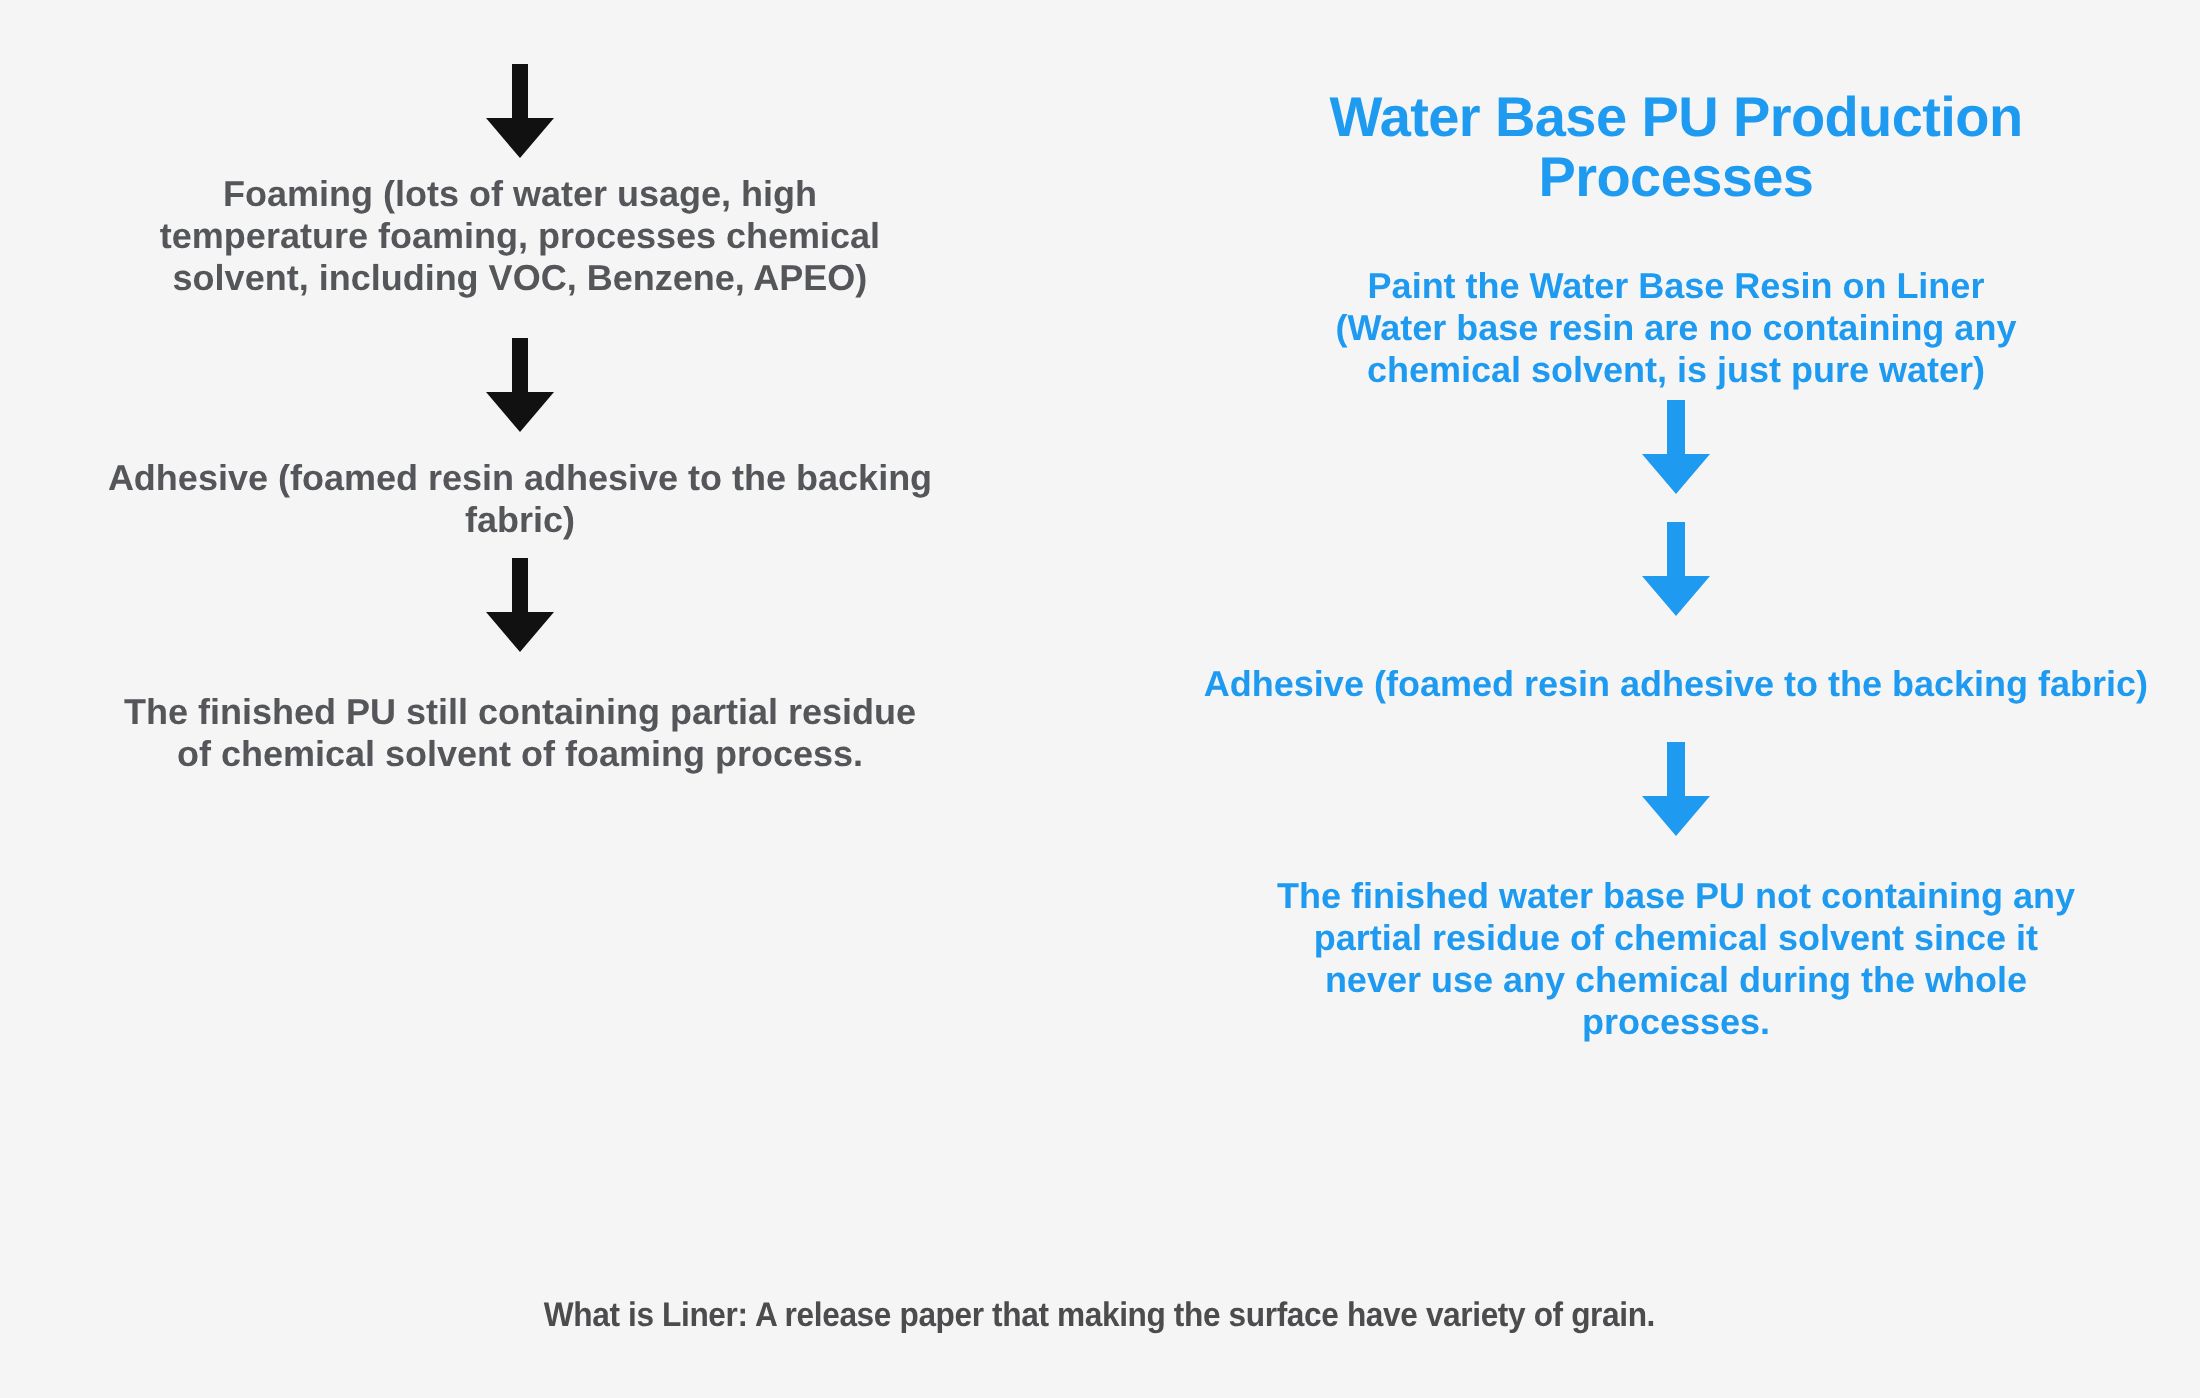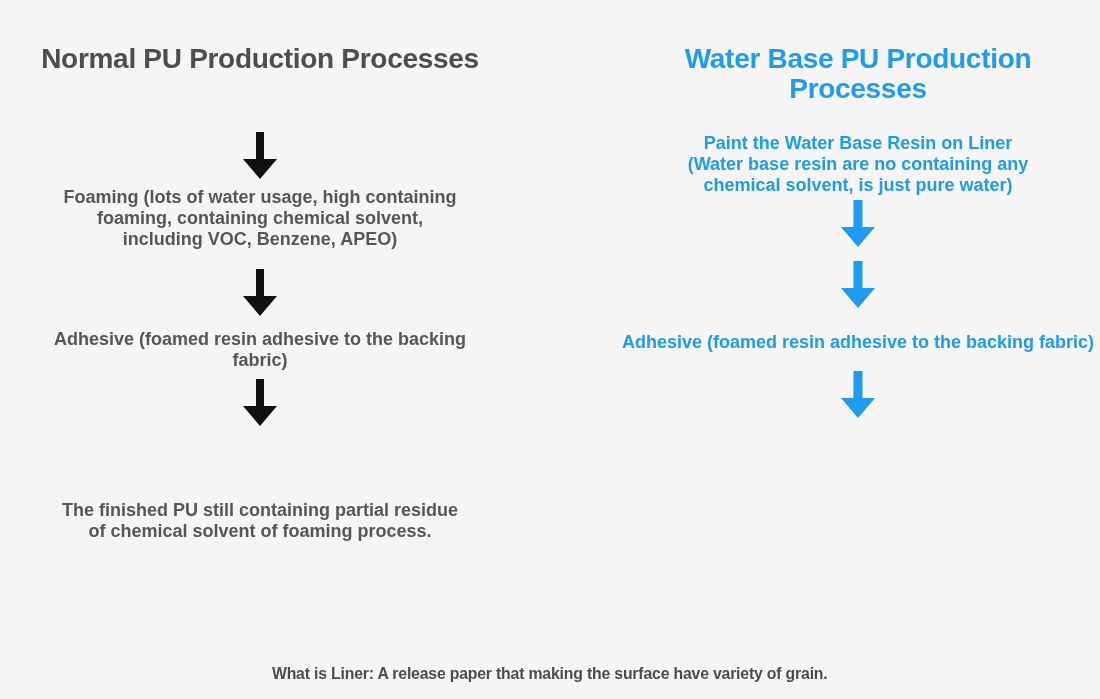--- a/index.html
+++ b/index.html
@@ -4,73 +4,70 @@
 <style>
   html,body{margin:0;padding:0;}
   body{
     width:1100px;height:699px;
     background:var(--page-bg,#f5f5f5);
     font-family:"Liberation Sans",sans-serif;
     overflow:hidden;position:relative;
   }
   .col{position:absolute;top:30px;}
   .col.left{left:30px;width:460px;}
-  .col.right{left:618px;width:480px;}
+  .col.right{left:598px;width:480px;}
   .row{display:flex;align-items:center;justify-content:center;text-align:center;}
   .titlerow{height:100px;align-items:flex-start;padding-top:14px;box-sizing:border-box;}
   h1{
     margin:0;font-size:28px;line-height:30px;font-weight:bold;letter-spacing:-0.3px;
   }
   .col.left h1{color:var(--normal-title,#4d4d4f);}
   .col.right h1{color:var(--waterbase-accent,#1e9bf0);}
   .steptext{
     margin:0;font-size:18px;line-height:21px;font-weight:bold;
   }
   .col.left .steptext{color:var(--normal-text,#545659);}
   .col.right .steptext{color:var(--waterbase-accent,#1e9bf0);}
   .s1{height:68px;}
   .arrow1{height:50px;}
   .s2{height:76px;}
   .arrow2{height:72px;}
   .s3{height:44px;}
   .arrow3{height:60px;}
-  .s4{height:110px;align-items:flex-end;padding-top:14px;box-sizing:border-box;}
+  .s4{height:110px;align-items:flex-start;padding-top:14px;box-sizing:border-box;}
   .col.left .s2 .steptext{max-width:395px;}
   .col.left .s4 .steptext{max-width:410px;}
   .col.right .s1 .steptext{max-width:360px;}
   .col.right .s2 .steptext{max-width:410px;}
   .col.right .s4 .steptext{max-width:415px;}
   .arrow{display:inline-block;line-height:0;}
   .col.left .arrow{color:var(--normal-arrow,#111111);}
   .col.right .arrow{color:var(--waterbase-accent,#1e9bf0);}
   .footer{
-    position:absolute;left:0;top:664px;width:1100px;
+    position:absolute;left:0;top:648px;width:1100px;
     text-align:center;
   }
   .footer span{
     display:inline-block;
     font-size:17px;font-weight:bold;color:var(--footer-text,#4c4c4e);
     transform:scaleX(0.93);transform-origin:center;
     letter-spacing:-0.2px;
   }
 </style>
 </head>
 <body>
 
 <div class="col left">
-  <div class="row titlerow">
-    <h1>Normal PU Production Processes</h1>
-  </div>
   <div class="row arrow1">
     <span class="arrow"><svg width="34" height="47" viewBox="0 0 34 47">
           <path d="M13 0 h8 v27 h13 L17 47 L0 27 h13 z" fill="currentColor"></path>
         </svg></span>
   </div>
   <div class="row step s2">
-    <p class="steptext">Foaming (lots of water usage, high containing foaming, containing chemical solvent, including VOC, Benzene, APEO)</p>
+    <p class="steptext">Foaming (lots of water usage, high temperature foaming, processes chemical solvent, including VOC, Benzene, APEO)</p>
   </div>
   <div class="row arrow2">
     <span class="arrow"><svg width="34" height="47" viewBox="0 0 34 47">
           <path d="M13 0 h8 v27 h13 L17 47 L0 27 h13 z" fill="currentColor"></path>
         </svg></span>
   </div>
   <div class="row step s3">
     <p class="steptext">Adhesive (foamed resin adhesive to the backing fabric)</p>
   </div>
   <div class="row arrow3">
@@ -101,17 +98,20 @@
         </svg></span>
   </div>
   <div class="row step s3">
     <p class="steptext">Adhesive (foamed resin adhesive to the backing fabric)</p>
   </div>
   <div class="row arrow3">
     <span class="arrow"><svg width="34" height="47" viewBox="0 0 34 47">
           <path d="M12.5 0 h9 v27 h12.5 L17 47 L0 27 h12.5 z" fill="currentColor"></path>
         </svg></span>
   </div>
+  <div class="row step s4">
+    <p class="steptext">The finished water base PU not containing any partial residue of chemical solvent since it never use any chemical during the whole processes.</p>
+  </div>
 </div>
 
 <div class="footer">
   <span>What is Liner: A release paper that making the surface have variety of grain.</span>
 </div>
 
 </body></html>

